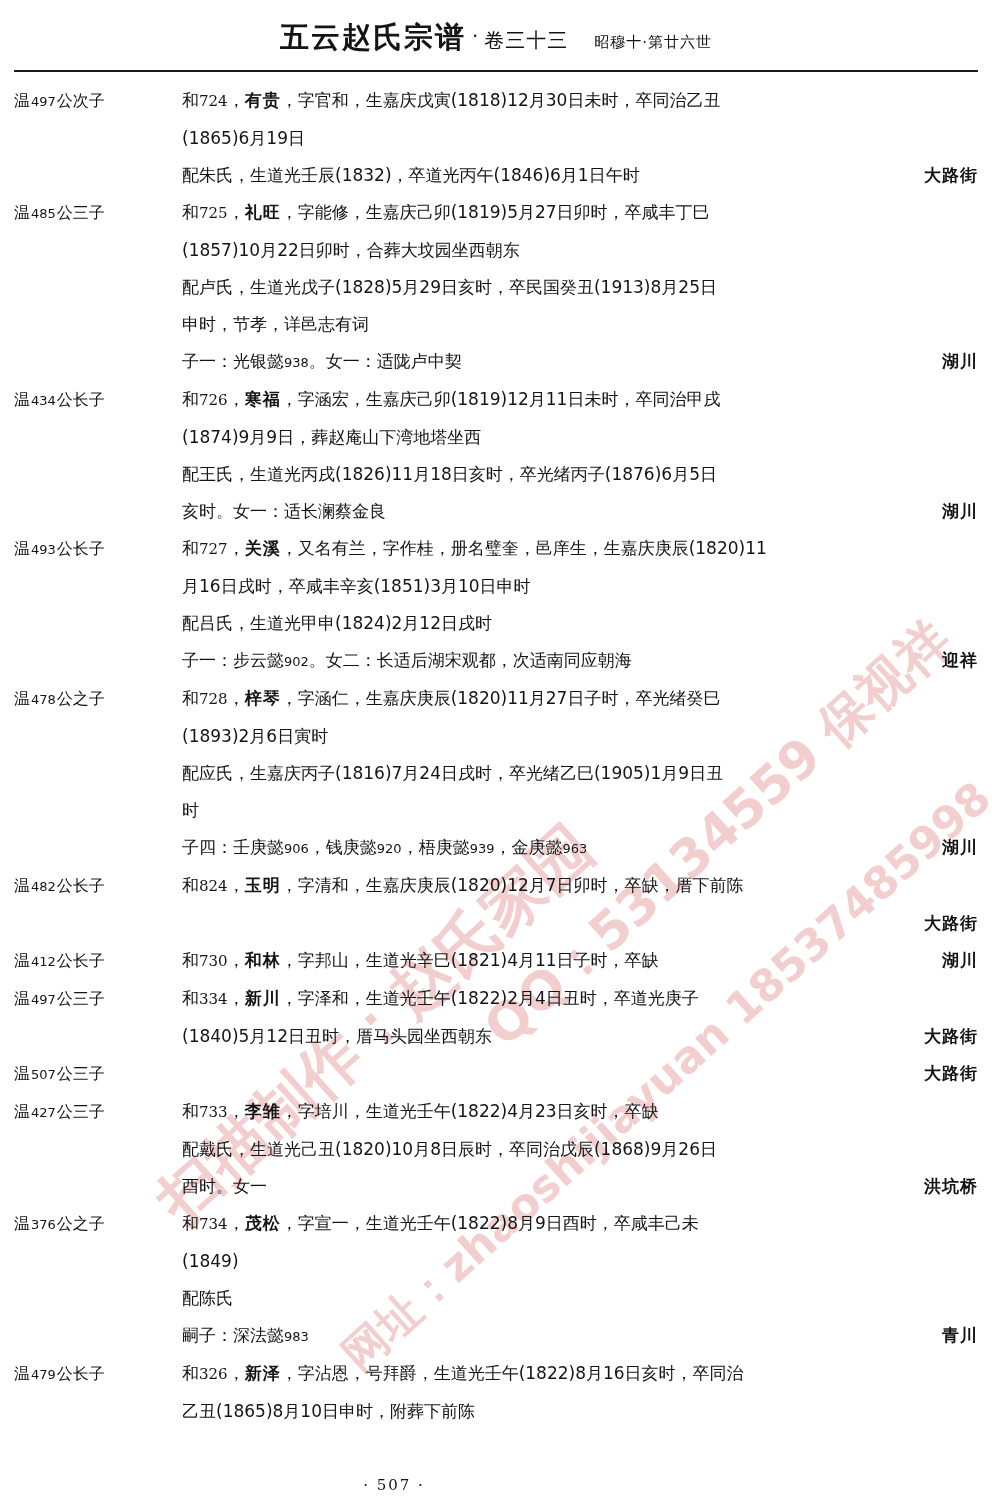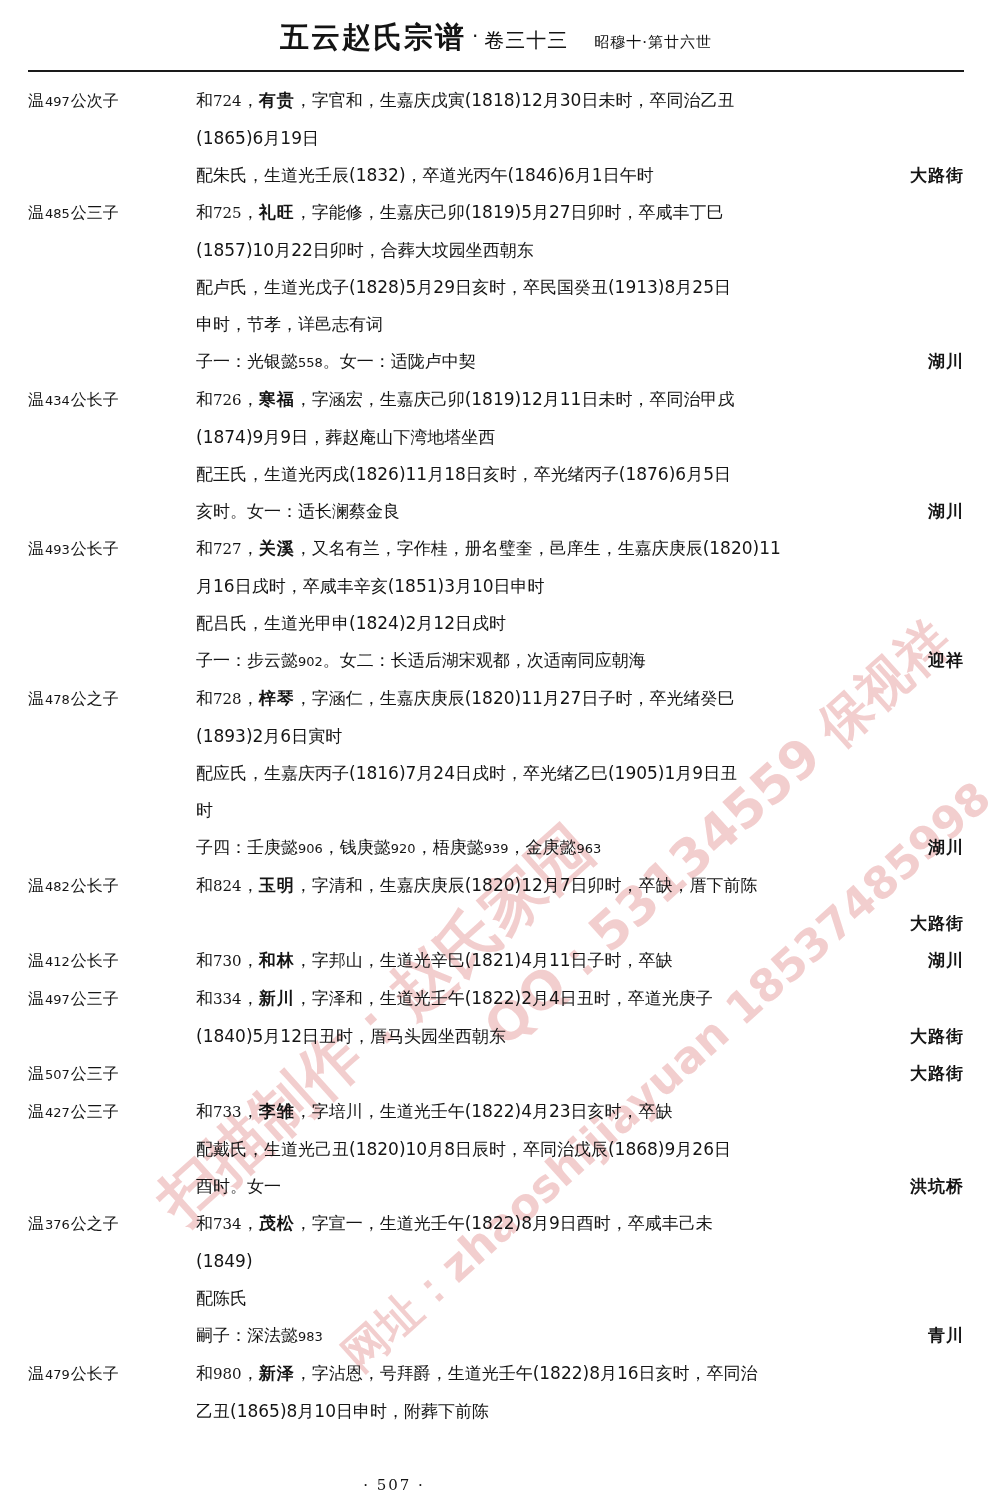--- a/index.html
+++ b/index.html
@@ -51,21 +51,21 @@
     transform-origin: left top;
   }
 
   
   #page {
     position: relative;
     z-index: 2;
     width: 992px;
     height: 1512px;
     box-sizing: border-box;
-    padding: 0 28px;
+    padding: 0 14px;
   }
 
   
   #header {
     text-align: center;
     padding-top: 18px;
     padding-bottom: 8px;
   }
   #header .h-main {
     font-size: 29px;
@@ -188,21 +188,21 @@
           <div class="line"><span>配朱氏，生道光壬辰(1832)，卒道光丙午(1846)6月1日午时</span><span class="place">大路街</span></div>
         </div>
       </div>
       <div class="entry">
         <div class="col-ref">温<span class="num">485</span>公三子</div>
         <div class="col-body">
           <div class="line"><span>和<span class="num">725</span>，<span class="bold">礼旺</span>，字能修，生嘉庆己卯(1819)5月27日卯时，卒咸丰丁巳</span></div>
           <div class="line"><span>(1857)10月22日卯时，合葬大坟园坐西朝东</span></div>
           <div class="line"><span>配卢氏，生道光戊子(1828)5月29日亥时，卒民国癸丑(1913)8月25日</span></div>
           <div class="line"><span>申时，节孝，详邑志有词</span></div>
-          <div class="line"><span>子一：光银懿<span class="small">558</span>。女一：适陇卢中契</span><span class="place">湖川</span></div>
+          <div class="line"><span>子一：光银懿<span class="small">938</span>。女一：适陇卢中契</span><span class="place">湖川</span></div>
         </div>
       </div>
       <div class="entry">
         <div class="col-ref">温<span class="num">434</span>公长子</div>
         <div class="col-body">
           <div class="line"><span>和<span class="num">726</span>，<span class="bold">寒福</span>，字涵宏，生嘉庆己卯(1819)12月11日未时，卒同治甲戌</span></div>
           <div class="line"><span>(1874)9月9日，葬赵庵山下湾地塔坐西</span></div>
           <div class="line"><span>配王氏，生道光丙戌(1826)11月18日亥时，卒光绪丙子(1876)6月5日</span></div>
           <div class="line"><span>亥时。女一：适长澜蔡金良</span><span class="place">湖川</span></div>
         </div>
@@ -265,20 +265,20 @@
         <div class="col-body">
           <div class="line"><span>和<span class="num">734</span>，<span class="bold">茂松</span>，字宣一，生道光壬午(1822)8月9日酉时，卒咸丰己未</span></div>
           <div class="line"><span>(1849)</span></div>
           <div class="line"><span>配陈氏</span></div>
           <div class="line"><span>嗣子：深法懿<span class="small">983</span></span><span class="place">青川</span></div>
         </div>
       </div>
       <div class="entry">
         <div class="col-ref">温<span class="num">479</span>公长子</div>
         <div class="col-body">
-          <div class="line"><span>和<span class="num">980</span>，<span class="bold">新泽</span>，字沾恩，号拜爵，生道光壬午(1822)8月16日亥时，卒同治</span></div>
+          <div class="line"><span>和<span class="num">326</span>，<span class="bold">新泽</span>，字沾恩，号拜爵，生道光壬午(1822)8月16日亥时，卒同治</span></div>
           <div class="line"><span>乙丑(1865)8月10日申时，附葬下前陈</span></div>
         </div>
       </div>
     </div>
 
   <div id="footer">· 507 ·</div>
 </div>
 
 </body></html>

